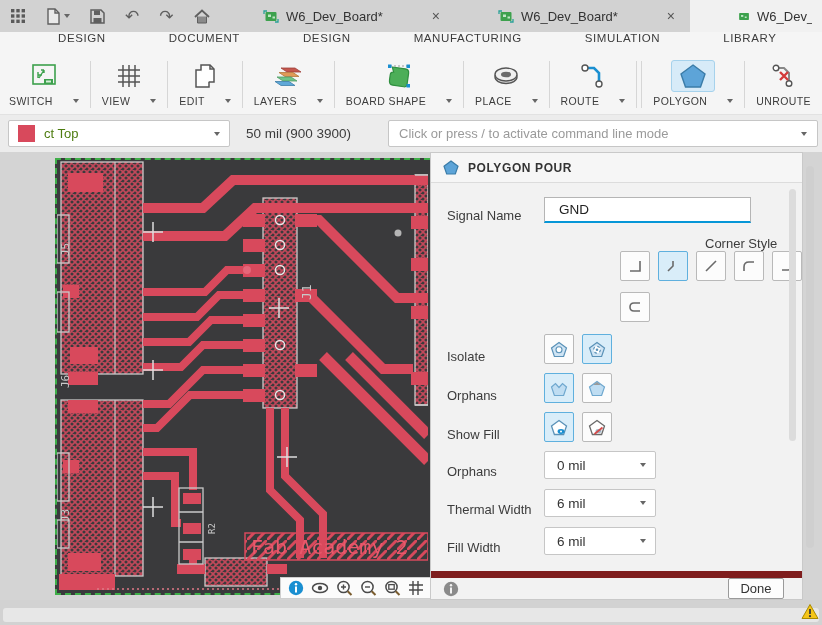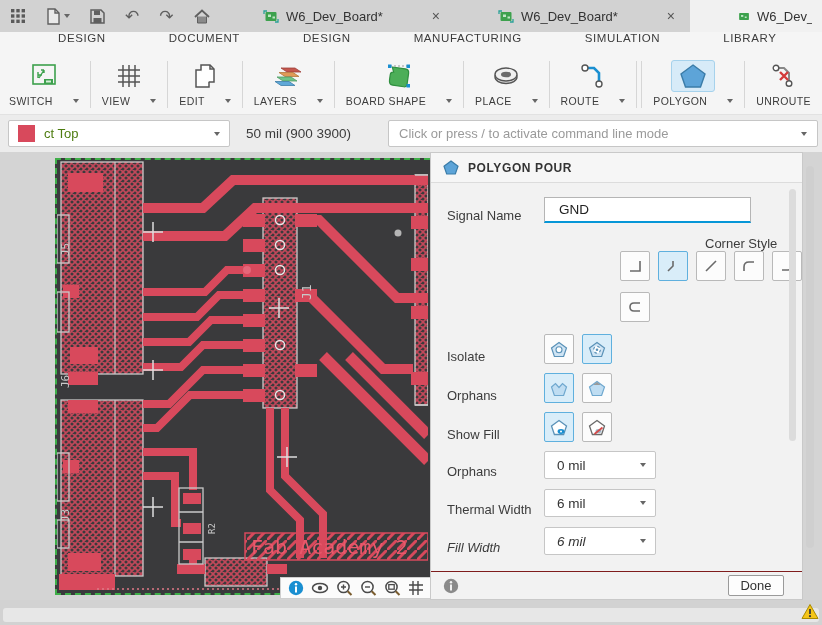--- a/index.html
+++ b/index.html
@@ -53,21 +53,21 @@
   .panel-body { padding:14px 0 0 16px; }
   .prow { display:flex; align-items:flex-end; margin-bottom:9px; }
   .prow .plabel { width:97px; font-size:13px; color:#3c3c3c; flex:none; }
   .sig-input { width:207px; height:26px; border:1px solid #b5b5b5; border-bottom:2px solid #0696d7; background:#fff; font-size:13.5px; color:#222; padding:0 8px 0 14px; font-family:"Liberation Sans",sans-serif; outline:none; }
   .btnrow { display:flex; gap:8px; }
   .btncol { display:flex; flex-direction:column; gap:11px; }
   .ibtn { width:30px; height:30px; background:#fcfcfc; border:1px solid #b9b9b9; border-radius:2px; display:flex; align-items:center; justify-content:center; cursor:pointer; }
   .ibtn.sel { background:#d9edf9; border-color:#5fb0de; }
   .dropdown { width:112px; height:28px; background:#fff; border:1px solid #c6c6c6; border-radius:2px; display:flex; align-items:center; padding:0 9px 0 12px; font-size:13.5px; color:#333; cursor:pointer; }
   .dropdown .caret { margin-left:auto; }
-  .panel-footer { position:absolute; left:0; right:0; bottom:0; height:28px; border-top:1px solid #7f1d1d; background:#f2f2f2; display:flex; align-items:center; padding:0 18px 0 12px; }
+  .panel-footer { position:absolute; left:0; right:0; bottom:0; height:28px; border-top:7px solid #7f1d1d; background:#f2f2f2; display:flex; align-items:center; padding:0 18px 0 12px; }
   .done-btn { margin-left:auto; width:56px; height:21px; background:#fdfdfd; border:1px solid #9a9a9a; border-radius:2px; font-size:13px; color:#333; display:flex; align-items:center; justify-content:center; cursor:pointer; }
   .panel-scroll { position:absolute; right:6px; top:36px; width:7px; height:252px; background:#dcdcdc; border-radius:4px; cursor:pointer; }
   .win-scroll { position:absolute; left:806px; top:14px; width:8px; height:382px; background:#cfcfcf; border-radius:4px; cursor:pointer; }
 
   
   .statusbar { position:absolute; left:0; top:600px; width:822px; height:25px; background:#d2d2d2; }
   .status-pill { position:absolute; left:3px; top:8px; width:816px; height:14px; background:#e7e7e7; border-radius:3px; }
   .warn { position:absolute; right:3px; top:3px; }
 </style>
 </head>
@@ -575,21 +575,21 @@
       </div>
 
       <div class="prow" style="margin-bottom:10px;">
         <span class="plabel">Thermal Width</span>
         <div class="dropdown">
           <span>6 mil</span>
           <span class="caret"></span>
         </div>
       </div>
 
-      <div class="prow" style="margin-bottom:12px;font-style:italic;">
+      <div class="prow" style="margin-bottom:12px;">
         <span class="plabel">Fill Width</span>
         <div class="dropdown">
           <span>6 mil</span>
           <span class="caret"></span>
         </div>
       </div>
     </div>
 
     <div class="panel-footer">
       <svg width="16" height="16" viewBox="0 0 16 16">

